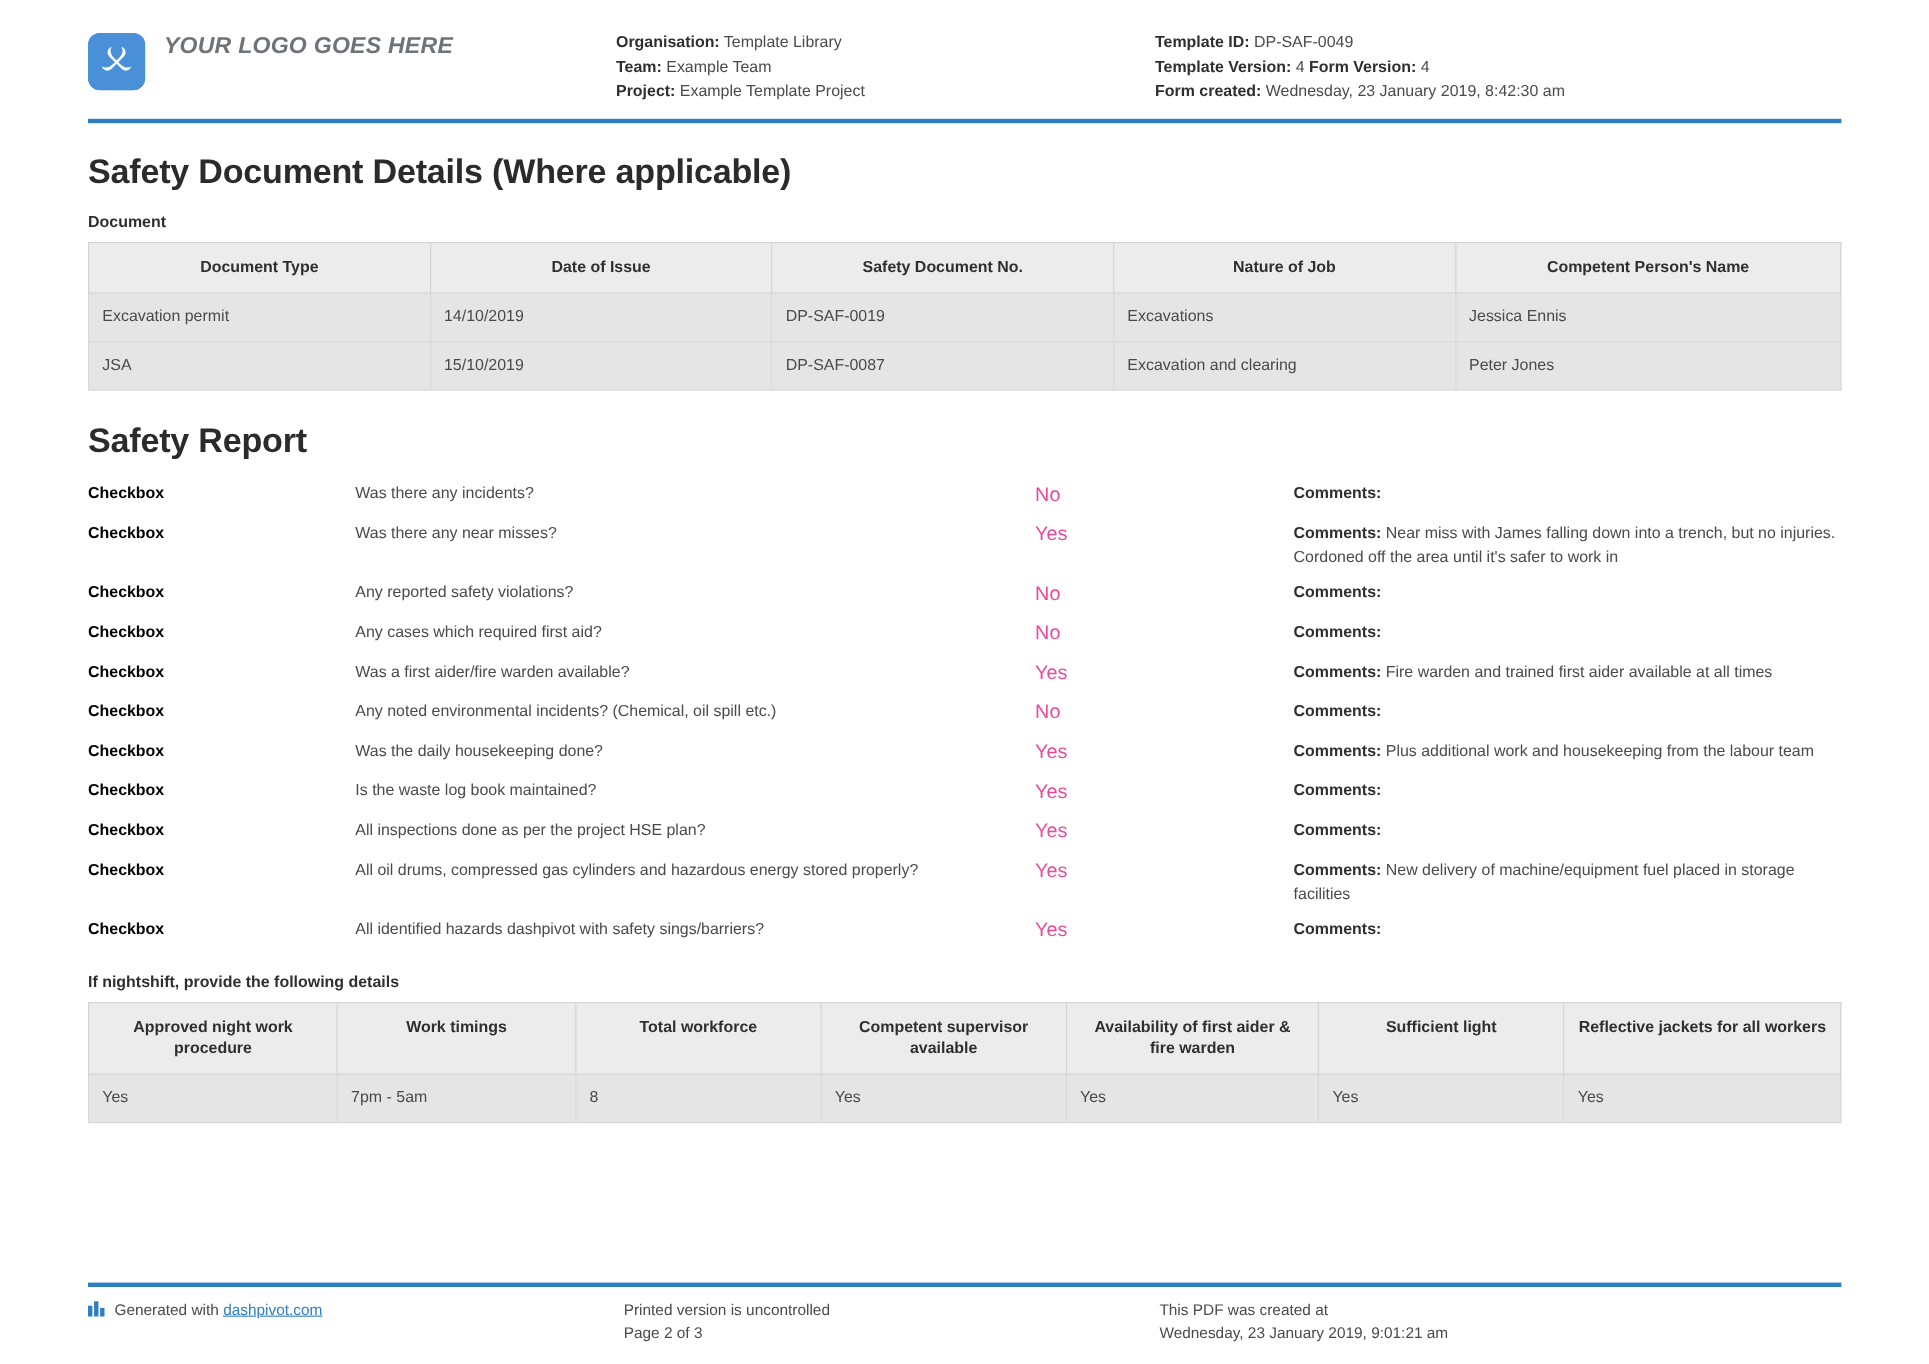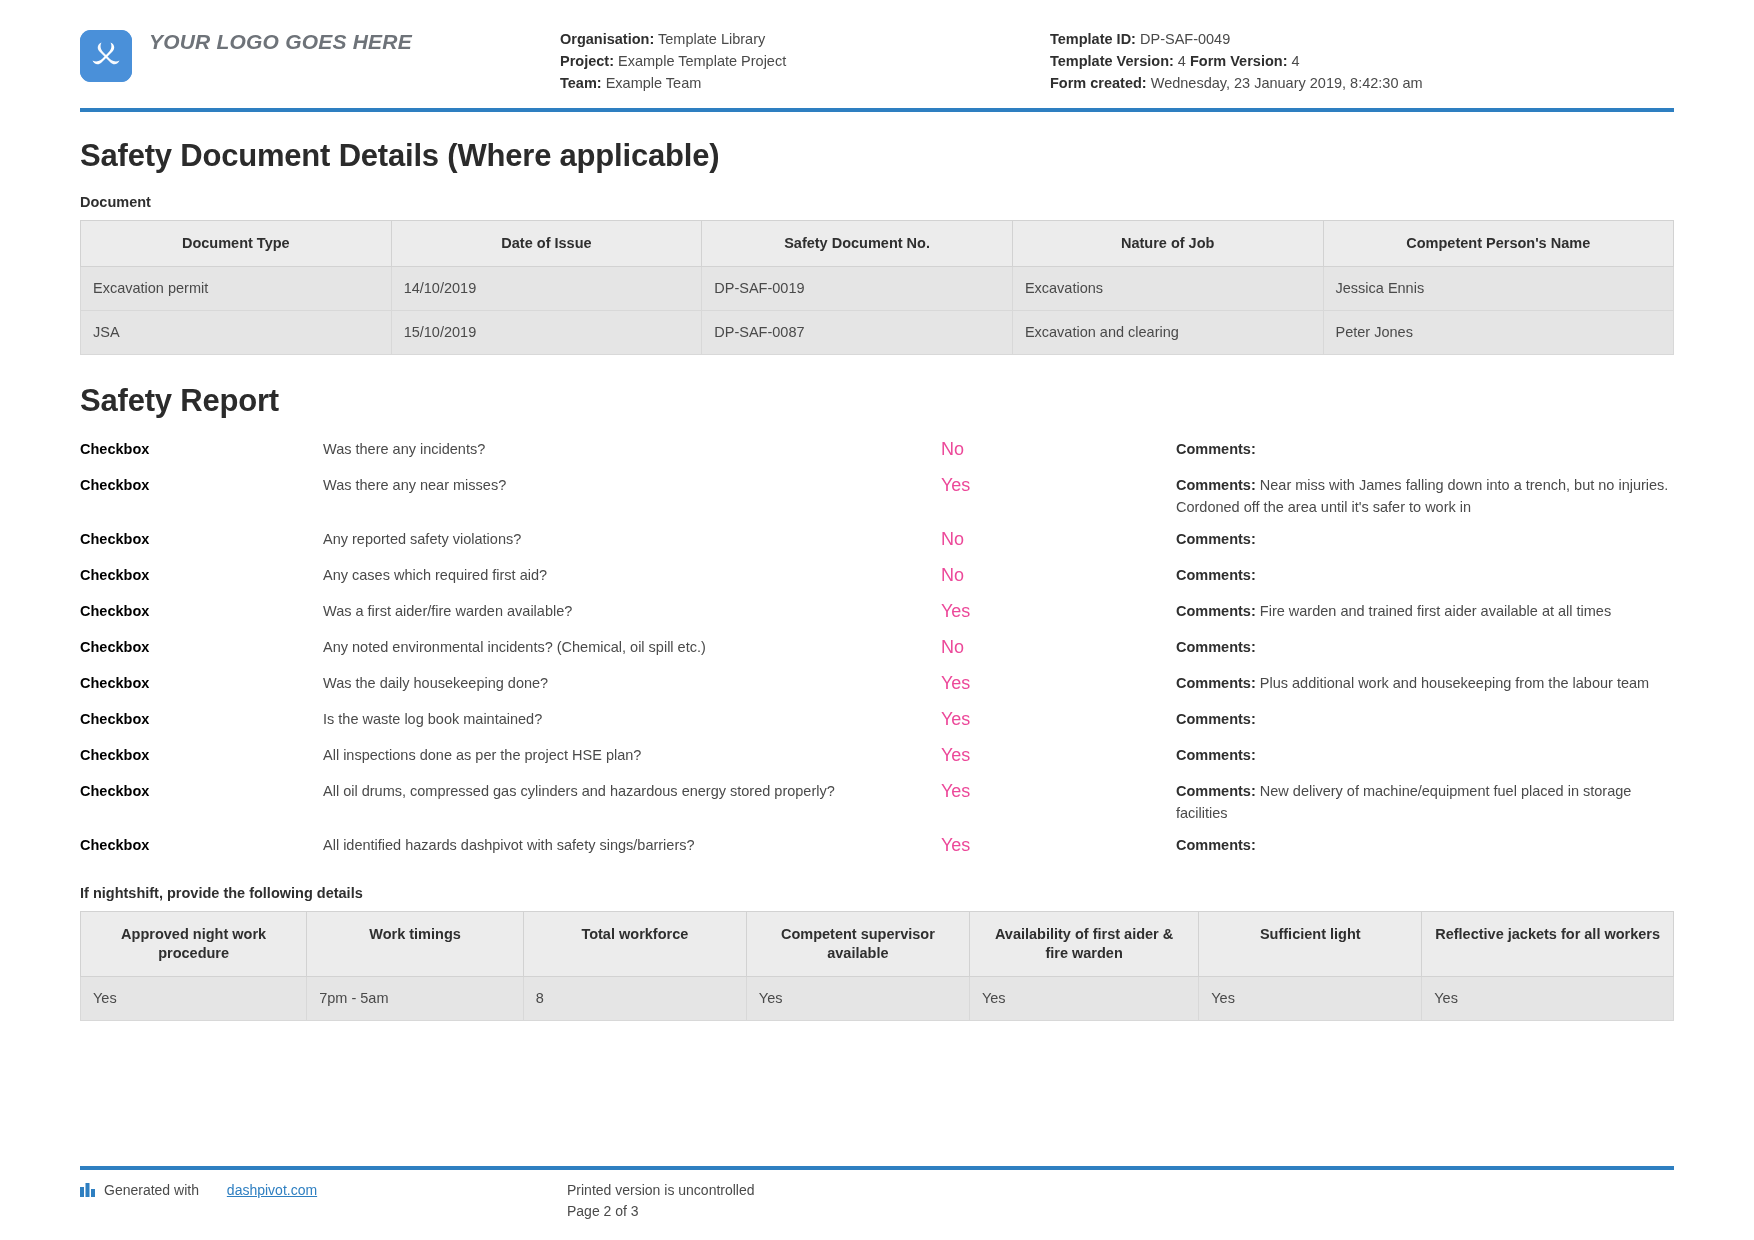--- a/index.html
+++ b/index.html
@@ -164,21 +164,20 @@
     color: #4a4a4a;
     line-height: 21px;
   }
   .f-left { flex: 0 0 487px; display: flex; align-items: flex-start; }
   .f-mid  { flex: 0 0 487px; }
   .f-right{ flex: 1 1 auto; }
   .f-icon { margin-right: 8px; margin-top: 2px; flex: 0 0 auto; }
   .f-link {
     color: #2e7fc1;
     text-decoration: underline;
-    margin-left: 24px;
   }
 </style>
 </head>
 <body>
 
 <div class="page">
 
   <div class="doc-header">
 
     <div class="logo-block">
@@ -191,26 +190,26 @@
       </div>
       <div class="logo-text">YOUR LOGO GOES HERE</div>
     </div>
 
     <div class="meta-col mid">
       <div class="meta-row">
         <span class="lbl">Organisation:</span> 
         <span>Template Library</span>
       </div>
       <div class="meta-row">
+        <span class="lbl">Team:</span> 
+        <span>Example Team</span>
+      </div>
+      <div class="meta-row">
         <span class="lbl">Project:</span> 
         <span>Example Template Project</span>
-      </div>
-      <div class="meta-row">
-        <span class="lbl">Team:</span> 
-        <span>Example Team</span>
       </div>
     </div>
 
     <div class="meta-col right">
       <div class="meta-row">
         <span class="lbl">Template ID:</span> 
         <span>DP-SAF-0049</span>
       </div>
       <div class="meta-row">
         <span class="lbl">Template Version:</span> 
@@ -389,16 +388,20 @@
           </svg>
         </span>
         <span>Generated with</span>
         <span>&nbsp;</span>
         <a class="f-link" href="#">dashpivot.com</a>
       </div>
       <div class="f-mid">
         <div>Printed version is uncontrolled</div>
         <div>Page 2 of 3</div>
       </div>
+      <div class="f-right">
+        <div>This PDF was created at</div>
+        <div>Wednesday, 23 January 2019, 9:01:21 am</div>
+      </div>
     </div>
   </div>
 
 </div>
 
 </body></html>

